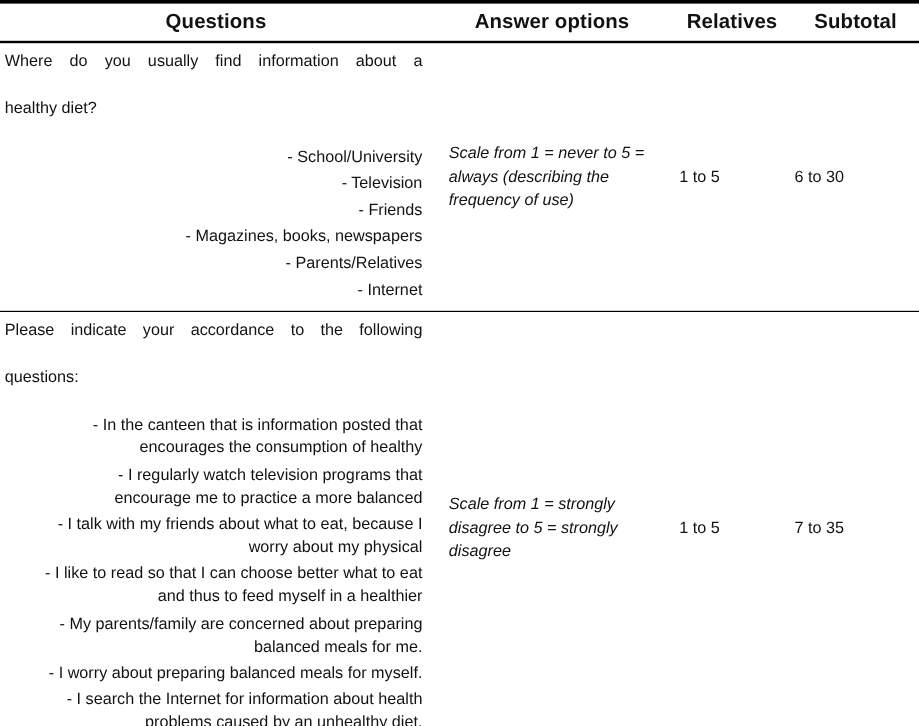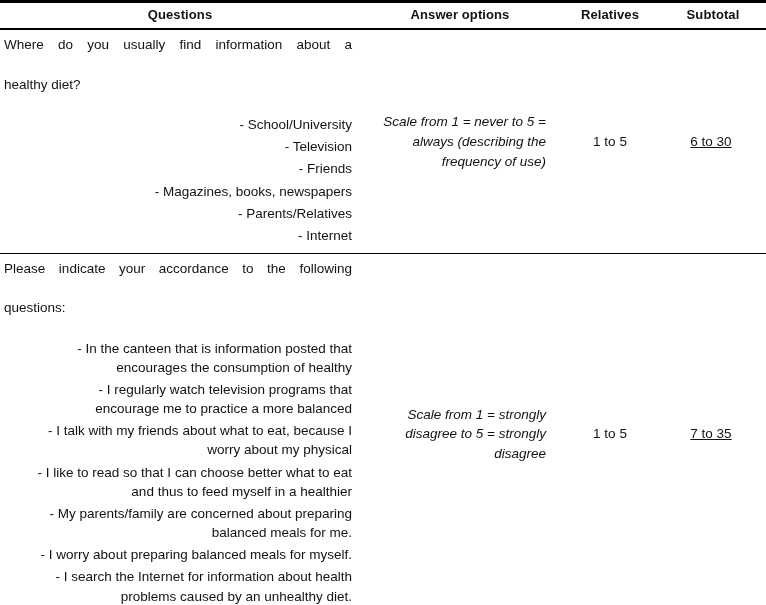--- a/index.html
+++ b/index.html
@@ -29,21 +29,21 @@
   }
   
   col.c-questions { width: 360px; }
   col.c-answers   { width: 200px; }
   col.c-quotation { width: 100px; }
   col.c-subtotal  { width: 106px; }
 
   
   thead th {
     font-weight: bold;
-    font-size: 13px;
+    font-size: 17px;
     text-align: center;
     padding: 3px 4px 4px 4px;
     border-top: 3px solid #000;
     border-bottom: 2px solid #000;
     vertical-align: middle;
     letter-spacing: 0.1px;
   }
 
   
   tbody td {
@@ -80,30 +80,30 @@
     margin: 0;
     padding: 0 0 0 28px;
   }
   ul.q-list li {
     margin: 0 0 1px 0;
     text-align: right;
     padding: 1px 0 1px 0;
   }
   .a-cell {
     font-style: italic;
-    text-align: right;
+    text-align: left;
     padding: 4px 14px;
     line-height: 1.45;
     margin-top: 20px;
   }
   .num-cell {
-    text-align: center;
+    text-align: left;
     padding: 4px 6px;
   }
-  .num-cell.sub { padding-left: 2px; text-decoration: underline; }
+  .num-cell.sub { padding-left: 2px; }
 </style>
 </head>
 <body>
 
 <div class="sheet">
   <table class="qtable">
     <colgroup>
       <col class="c-questions">
       <col class="c-answers">
       <col class="c-quotation">

